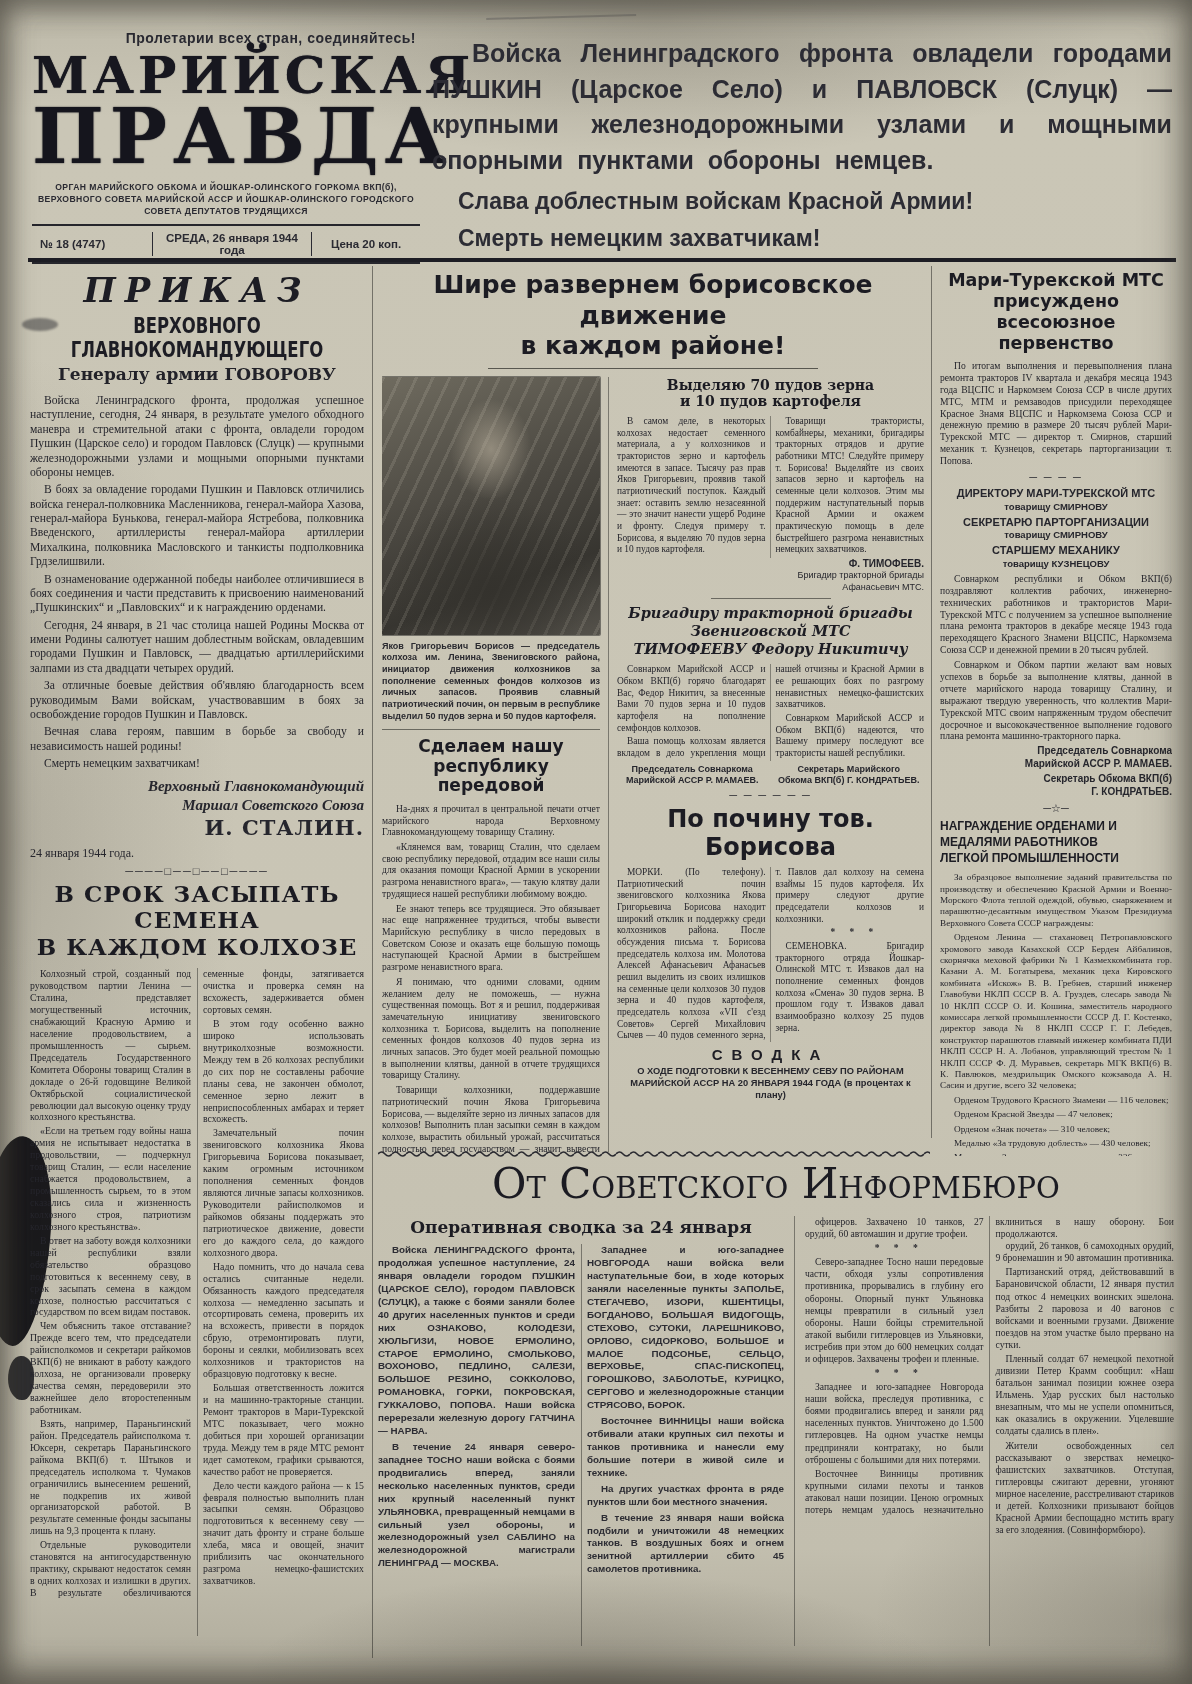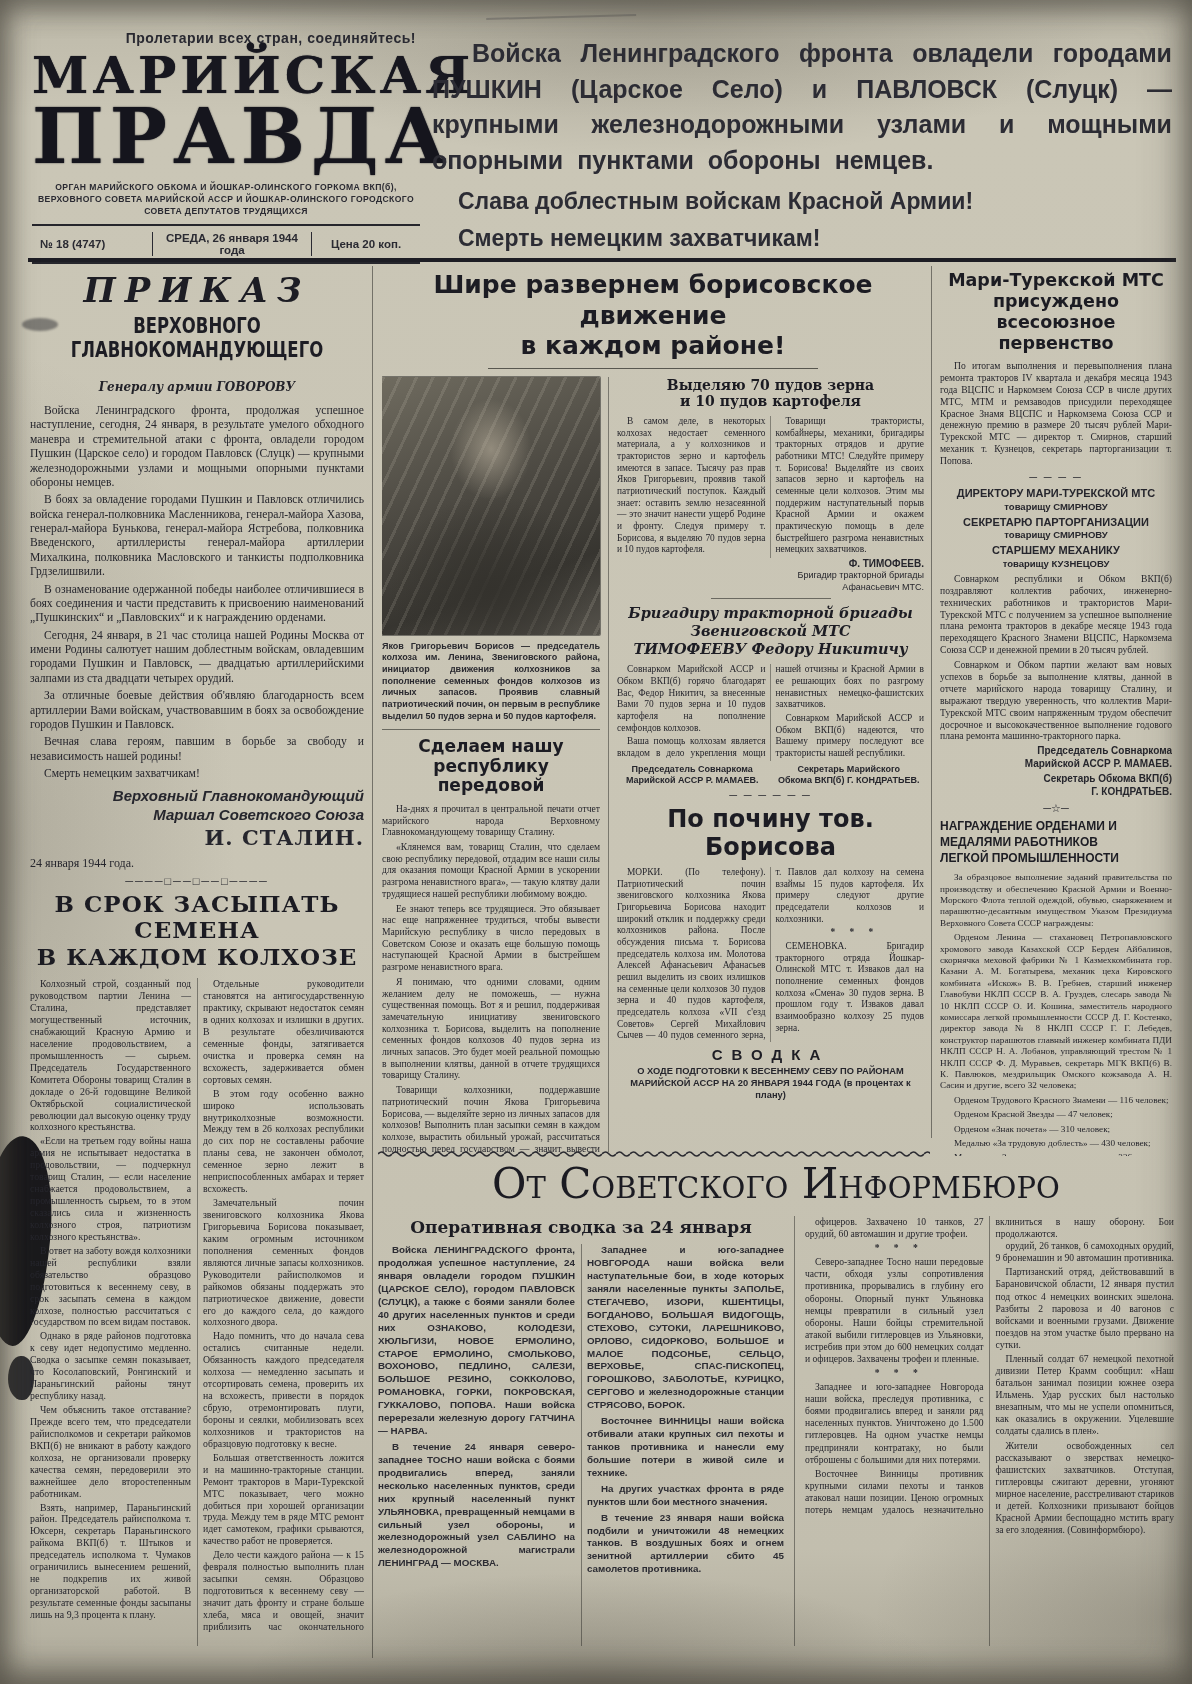--- a/index.html
+++ b/index.html
@@ -36,25 +36,25 @@
   
   .banner-lead{font-family:"Liberation Sans",sans-serif;font-weight:bold;font-size:25px;line-height:1.42;
     color:#2c2c34;text-align:justify;text-indent:40px;word-spacing:7px;margin:0;}
   .banner-slogan{font-family:"Liberation Sans",sans-serif;font-weight:bold;font-size:23px;color:#2c2c34;
     margin:10px 0 0 26px;}
   
   .prikaz-kicker{font-family:"DejaVu Serif",serif;font-weight:bold;font-style:italic;font-size:34px;
     text-align:center;letter-spacing:9px;color:#1d1d24;}
   .prikaz-title{font-family:"DejaVu Sans",sans-serif;font-weight:bold;font-size:16.5px;text-align:center;
     letter-spacing:0;color:#1d1d24;margin-top:4px;transform:scaleY(1.25);transform-origin:top;}
-  .prikaz-sub{font-family:"DejaVu Serif",serif;font-weight:bold;font-style:italic;font-size:12px;
-    text-align:center;margin-top:28px;color:#222229;}
+  .prikaz-sub{font-family:"DejaVu Serif",serif;font-weight:bold;font-size:17px;
+    text-align:center;margin-top:12px;color:#222229;}
   .prikaz-body{font-size:11.6px;line-height:1.24;margin-top:10px;}
   .sig-block{text-align:right;margin-top:6px;}
-  .sig-role{font-family:Liberation Sans, sans-serif;font-style:italic;font-weight:bold;font-size:15px;line-height:1.25;}
+  .sig-role{font-family:Liberation Serif, serif;font-style:italic;font-weight:bold;font-size:15px;line-height:1.25;}
   .sig-name-big{font-family:"DejaVu Serif",serif;font-weight:bold;font-size:21px;letter-spacing:1px;}
   .prikaz-date{font-size:12px;margin-top:6px;}
   .sq-divider{text-align:center;font-size:11px;letter-spacing:2px;color:#2a2a30;margin:4px 0;}
   .seeds-title{font-family:"DejaVu Serif",serif;font-weight:bold;font-size:23px;line-height:1.15;
     text-align:center;color:#1b1b22;letter-spacing:1px;margin-top:2px;}
   .seeds-body{margin-top:8px;column-count:2;column-gap:12px;column-rule:1px solid rgba(44,44,40,.5);
     font-size:9.8px;line-height:1.22;height:668px;overflow:hidden;}
   .seeds-body p{margin-bottom:2px;text-indent:10px;}
   
   .move-head{font-family:"DejaVu Sans",sans-serif;font-weight:bold;font-size:25px;line-height:1.22;
@@ -162,38 +162,37 @@
 
   <div class="abs" style="left:30px;top:270px;width:334px;height:1388px;overflow:hidden;">
     <div class="prikaz-kicker">ПРИКАЗ</div>
     <div class="prikaz-title">ВЕРХОВНОГО ГЛАВНОКОМАНДУЮЩЕГО</div>
     <div class="prikaz-sub">Генералу армии ГОВОРОВУ</div>
     <div class="prikaz-body">
         <p>Войска Ленинградского фронта, продолжая успешное наступление, сегодня, 24 января, в результате умелого обходного маневра и стремительной атаки с фронта, овладели городом Пушкин (Царское село) и городом Павловск (Слуцк) — крупными железнодорожными узлами и мощными опорными пунктами обороны немцев.</p>
         <p>В боях за овладение городами Пушкин и Павловск отличились войска генерал-полковника Масленникова, генерал-майора Хазова, генерал-майора Бунькова, генерал-майора Ястребова, полковника Введенского, артиллеристы генерал-майора артиллерии Михалкина, полковника Масловского и танкисты подполковника Грдзелишвили.</p>
         <p>В ознаменование одержанной победы наиболее отличившиеся в боях соединения и части представить к присвоению наименований „Пушкинских“ и „Павловских“ и к награждению орденами.</p>
         <p>Сегодня, 24 января, в 21 час столица нашей Родины Москва от имени Родины салютует нашим доблестным войскам, овладевшим городами Пушкин и Павловск, — двадцатью артиллерийскими залпами из ста двадцати четырех орудий.</p>
-        <p>За отличные боевые действия об'являю благодарность всем артиллерии Вами войскам, участвовавшим в боях за освобождение городов Пушкин и Павловск.</p>
+        <p>За отличные боевые действия об'являю благодарность всем руководимым Вами войскам, участвовавшим в боях за освобождение городов Пушкин и Павловск.</p>
         <p>Вечная слава героям, павшим в борьбе за свободу и независимость нашей родины!</p>
         <p>Смерть немецким захватчикам!</p>
       </div>
     <div class="sig-block">
       <div class="sig-role">Верховный Главнокомандующий</div>
       <div class="sig-role">Маршал Советского Союза</div>
       <div class="sig-name-big">И. СТАЛИН.</div>
     </div>
     <div class="prikaz-date">24 января 1944 года.</div>
     <div class="sq-divider">────□──□──□────</div>
     <div class="seeds-title">В СРОК ЗАСЫПАТЬ СЕМЕНА</div>
     <div class="seeds-title" style="margin-top:0;">В КАЖДОМ КОЛХОЗЕ</div>
     <div class="seeds-body">
         <p>Колхозный строй, созданный под руководством партии Ленина — Сталина, представляет могущественный источник, снабжающий Красную Армию и население продовольствием, а промышленность — сырьем. Председатель Государственного Комитета Обороны товарищ Сталин в докладе о 26-й годовщине Великой Октябрьской социалистической революции дал высокую оценку труду колхозного крестьянства.</p>
         <p>«Если на третьем году войны наша армия не испытывает недостатка в продовольствии, — подчеркнул товарищ Сталин, — если население снабжается продовольствием, а промышленность сырьем, то в этом сказались сила и жизненность колхозного строя, патриотизм колхозного крестьянства».</p>
         <p>В ответ на заботу вождя колхозники нашей республики взяли обязательство образцово подготовиться к весеннему севу, в срок засыпать семена в каждом колхозе, полностью рассчитаться с государством по всем видам поставок.</p>
-        <p>Однако в ряде районов подготовка к севу идет недопустимо медленно. Сводка о засыпке семян показывает, что Косолаповский, Ронгинский и Параньгинский районы тянут республику назад.</p>
         <p>Чем объяснить такое отставание? Прежде всего тем, что председатели райисполкомов и секретари райкомов ВКП(б) не вникают в работу каждого колхоза, не организовали проверку качества семян, передоверили это важнейшее дело второстепенным работникам.</p>
         <p>Взять, например, Параньгинский район. Председатель райисполкома т. Юксерн, секретарь Параньгинского райкома ВКП(б) т. Штыков и председатель исполкома т. Чумаков ограничились вынесением решений, не подкрепив их живой организаторской работой. В результате семенные фонды засыпаны лишь на 9,3 процента к плану.</p>
         <p>Отдельные руководители становятся на антигосударственную практику, скрывают недостаток семян в одних колхозах и излишки в других. В результате обезличиваются семенные фонды, затягивается очистка и проверка семян на всхожесть, задерживается обмен сортовых семян.</p>
         <p>В этом году особенно важно широко использовать внутриколхозные возможности. Между тем в 26 колхозах республики до сих пор не составлены рабочие планы сева, не закончен обмолот, семенное зерно лежит в неприспособленных амбарах и теряет всхожесть.</p>
         <p>Замечательный почин звениговского колхозника Якова Григорьевича Борисова показывает, каким огромным источником пополнения семенных фондов являются личные запасы колхозников. Руководители райисполкомов и райкомов обязаны поддержать это патриотическое движение, довести его до каждого села, до каждого колхозного двора.</p>
         <p>Надо помнить, что до начала сева остались считанные недели. Обязанность каждого председателя колхоза — немедленно засыпать и отсортировать семена, проверить их на всхожесть, привести в порядок сбрую, отремонтировать плуги, бороны и сеялки, мобилизовать всех колхозников и трактористов на образцовую подготовку к весне.</p>
         <p>Большая ответственность ложится и на машинно-тракторные станции. Ремонт тракторов в Мари-Турекской МТС показывает, чего можно добиться при хорошей организации труда. Между тем в ряде МТС ремонт идет самотеком, графики срываются, качество работ не проверяется.</p>
         <p>Дело чести каждого района — к 15 февраля полностью выполнить план засыпки семян. Образцово подготовиться к весеннему севу — значит дать фронту и стране больше хлеба, мяса и овощей, значит приблизить час окончательного разгрома немецко-фашистских захватчиков.</p>
       </div>
   </div>

